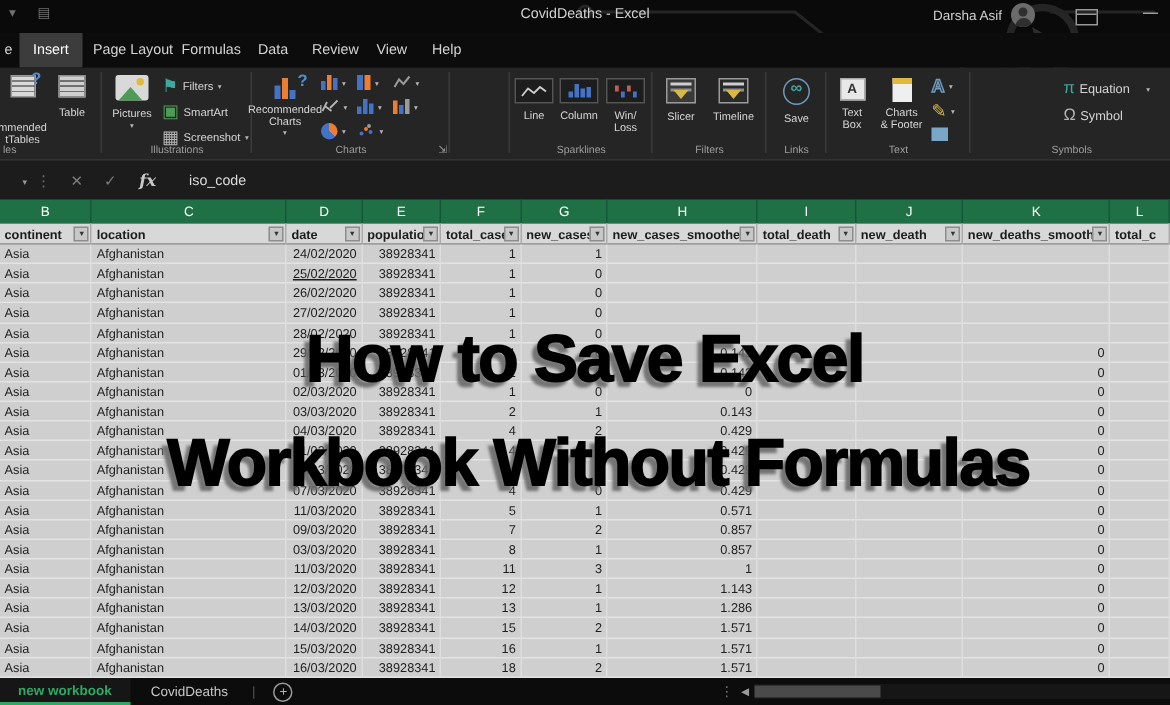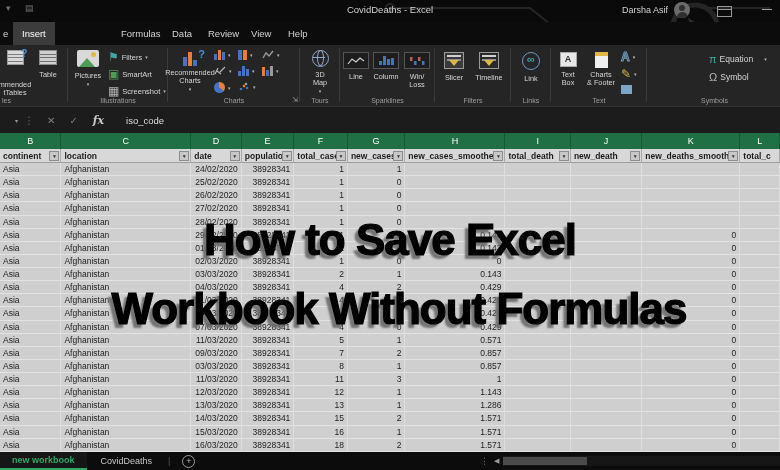--- a/index.html
+++ b/index.html
@@ -131,20 +131,21 @@
     <div id="title" class="abs">CovidDeaths - Excel</div>
     <div id="user" class="abs">Darsha Asif</div>
     <div id="avatar" class="abs"></div>
     <div id="ribopts" class="abs"></div>
     <div id="minbtn" class="abs">—</div>
   </div>
 
   <div id="tabrow" class="abs">
     <div class="rtab" style="left:-6px">e</div>
     <div class="rtab active" style="left:13px">Insert</div>
+    <div class="rtab" style="left:53px">Page Layout</div>
     <div class="rtab" style="left:112px">Formulas</div>
     <div class="rtab" style="left:163px">Data</div>
     <div class="rtab" style="left:199px">Review</div>
     <div class="rtab" style="left:242px">View</div>
     <div class="rtab" style="left:279px">Help</div>
   </div>
 
   <div id="ribbon" class="abs">
 
     <div class="rgroup" style="left:0;width:66px">
@@ -254,29 +255,20 @@
             <circle cx="9" cy="6" r="1.3" fill="#4472c4"></circle>
             <circle cx="8" cy="2" r="1.3" fill="#9a9a9a"></circle>
           </svg>
           <span class="dd">▾</span>
         </div>
       <div class="glabel">Charts</div>
       <div style="position:absolute;right:0;bottom:1px;font-size:7px;color:#9a9a9a">⇲</div>
     </div>
     <div class="gdiv" style="left:299px"></div>
 
-    <div class="rgroup" style="left:302px;width:36px">
-      <div class="bigbtn" style="left:4px;top:5px;width:28px">
-        <span class="i-globe"></span>
-        <span style="margin-top:4px">3D</span>
-        <span>Map</span>
-          <span class="dd">▾</span>
-      </div>
-      <div class="glabel">Tours</div>
-    </div>
     <div class="gdiv" style="left:339px"></div>
 
     <div class="rgroup" style="left:342px;width:91px">
       <div class="bigbtn" style="left:1px;top:7px;width:26px">
         <span class="spark">
             <svg width="18" height="10">
               <polyline points="1,8 5,3 9,6 13,2 17,5" fill="none" stroke="#cfcfcf" stroke-width="1.2"></polyline>
             </svg>
           </span>
         <span style="margin-top:4px">Line</span>
@@ -317,21 +309,21 @@
         <span class="i-slicer" style="background:#2a2a2a"></span>
         <span style="margin-top:5px">Timeline</span>
       </div>
       <div class="glabel">Filters</div>
     </div>
     <div class="gdiv" style="left:510px"></div>
 
     <div class="rgroup" style="left:513px;width:36px">
       <div class="bigbtn" style="left:5px;top:7px;width:26px">
         <span class="i-link">∞</span>
-        <span style="margin-top:5px">Link</span>
+        <span style="margin-top:5px">Save</span>
       </div>
       <div class="glabel">Links</div>
     </div>
     <div class="gdiv" style="left:550px"></div>
 
     <div class="rgroup" style="left:553px;width:92px">
       <div class="bigbtn" style="left:2px;top:7px;width:26px">
         <span class="i-tbox">A</span>
         <span style="margin-top:4px">Text</span>
         <span>Box</span>
@@ -417,21 +409,21 @@
         <div class="dcell ar" style="width: 58px;">1</div>
         <div class="dcell ar" style="width: 101px;"></div>
         <div class="dcell ar" style="width: 66px;"></div>
         <div class="dcell ar" style="width: 72px;"></div>
         <div class="dcell ar" style="width: 99px;"></div>
         <div class="dcell ar" style="width: 40px;"></div>
       </div>
       <div class="drow">
         <div class="dcell al" style="width: 62px;">Asia</div>
         <div class="dcell al" style="width: 131px;">Afghanistan</div>
-        <div class="dcell ar" style="width: 51px;">25/02/2020</div>
+        <div class="dcell ar" style="width: 51px; text-decoration: underline;">25/02/2020</div>
         <div class="dcell ar" style="width: 53px;">38928341</div>
         <div class="dcell ar" style="width: 54px;">1</div>
         <div class="dcell ar" style="width: 58px;">0</div>
         <div class="dcell ar" style="width: 101px;"></div>
         <div class="dcell ar" style="width: 66px;"></div>
         <div class="dcell ar" style="width: 72px;"></div>
         <div class="dcell ar" style="width: 99px;"></div>
         <div class="dcell ar" style="width: 40px;"></div>
       </div>
       <div class="drow">

